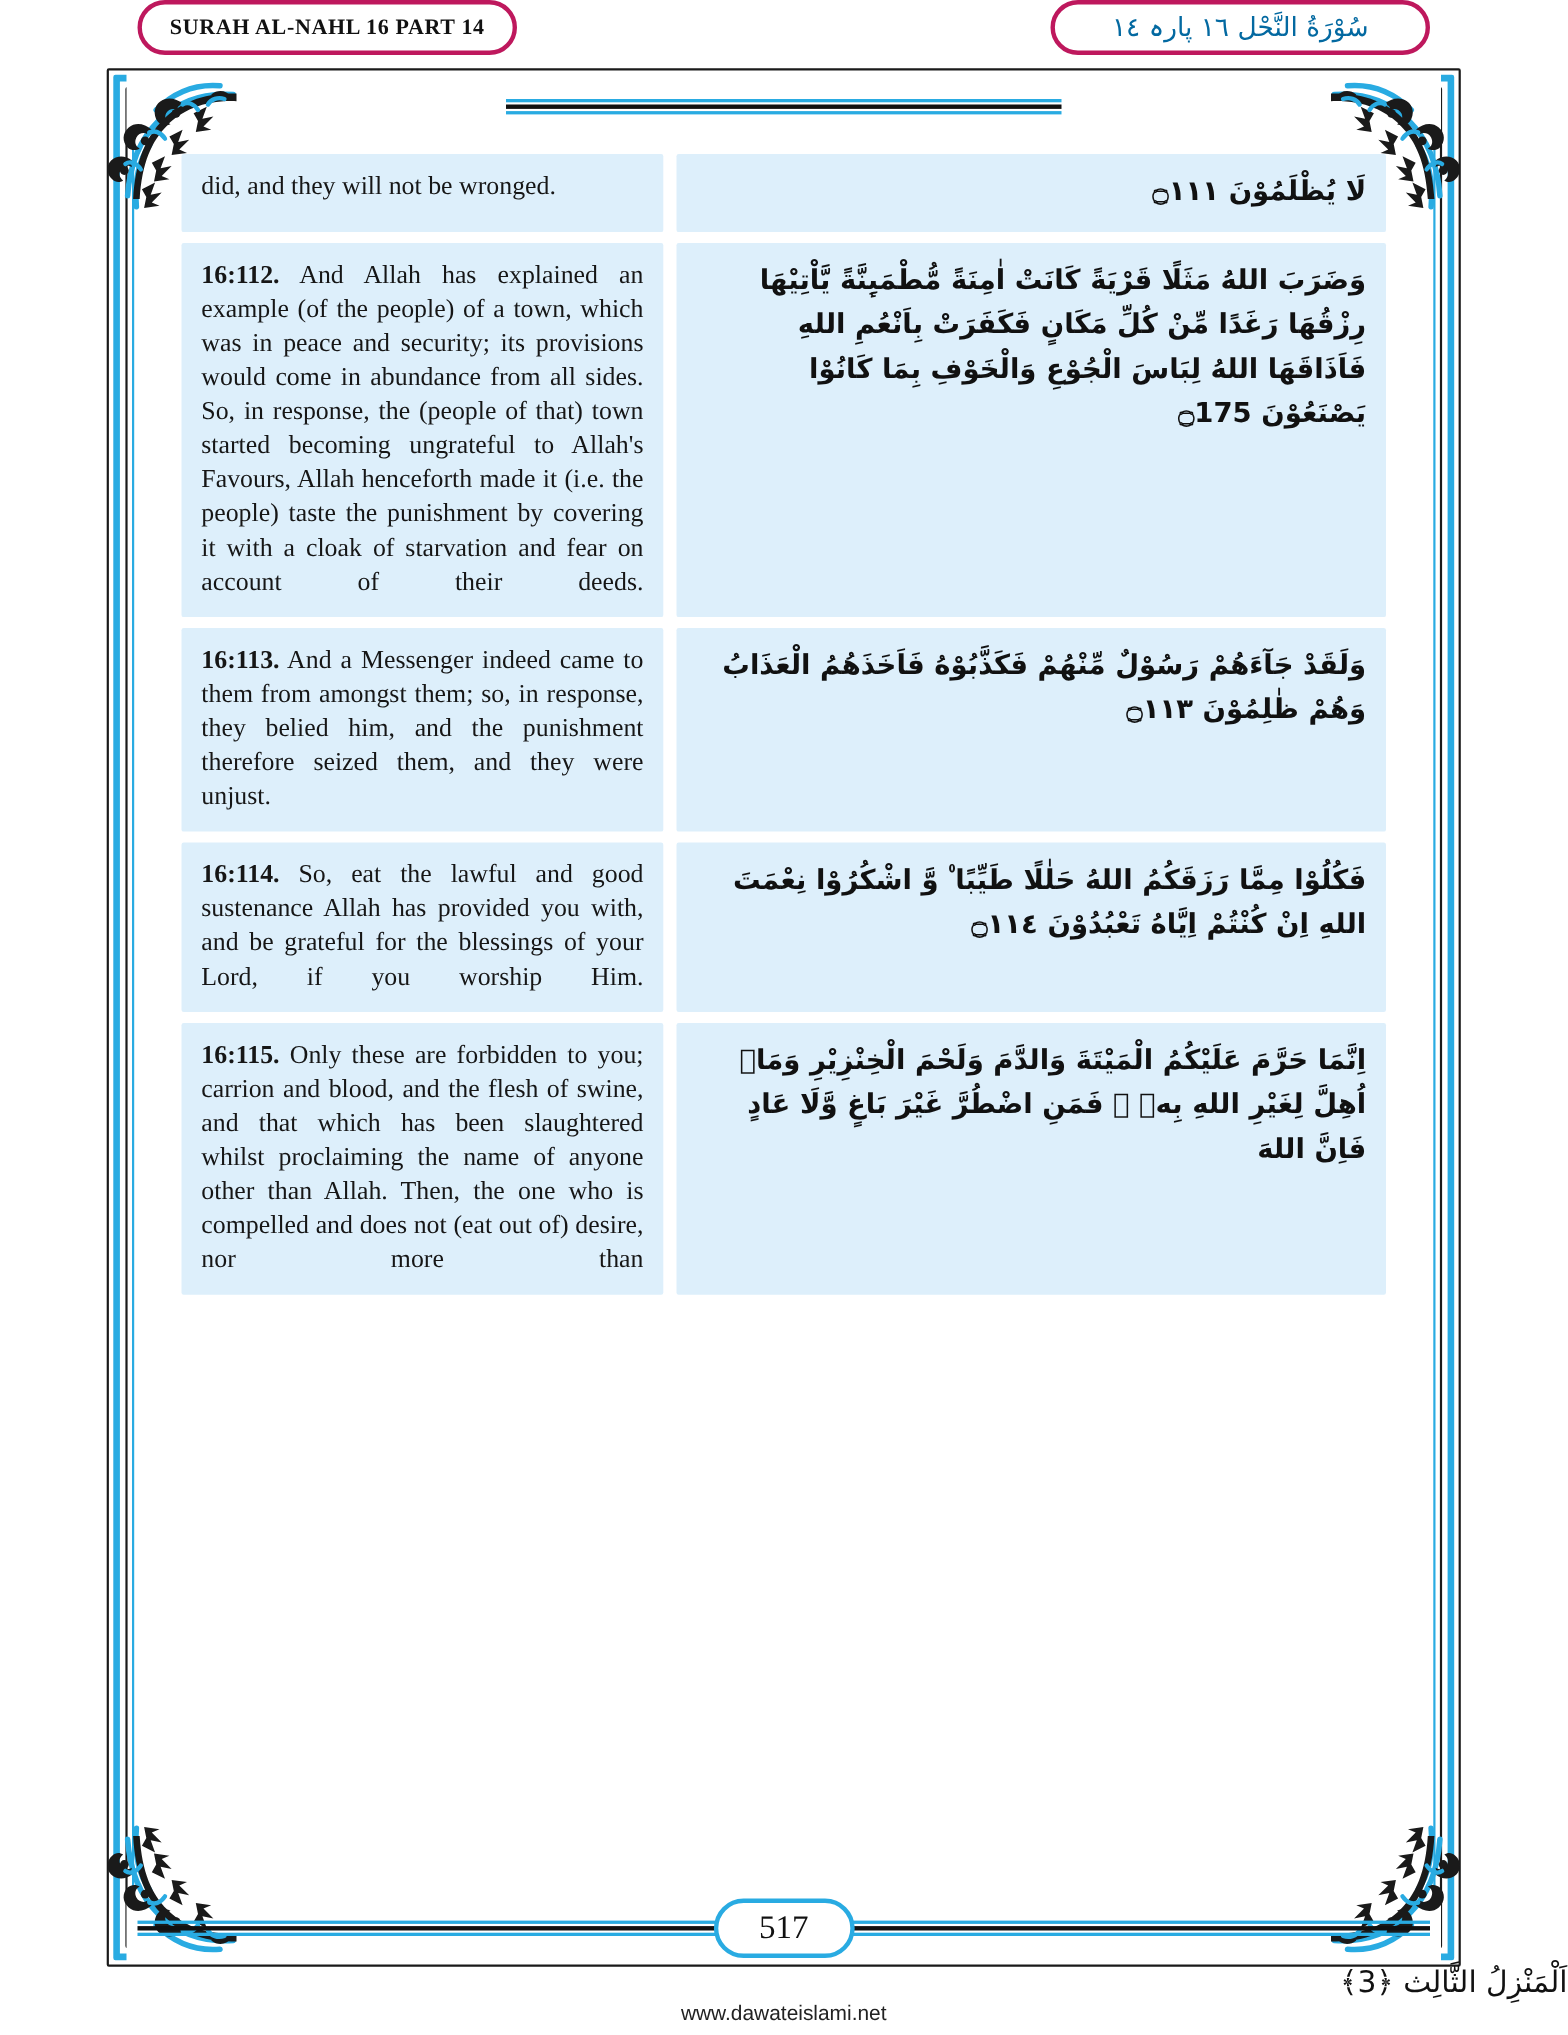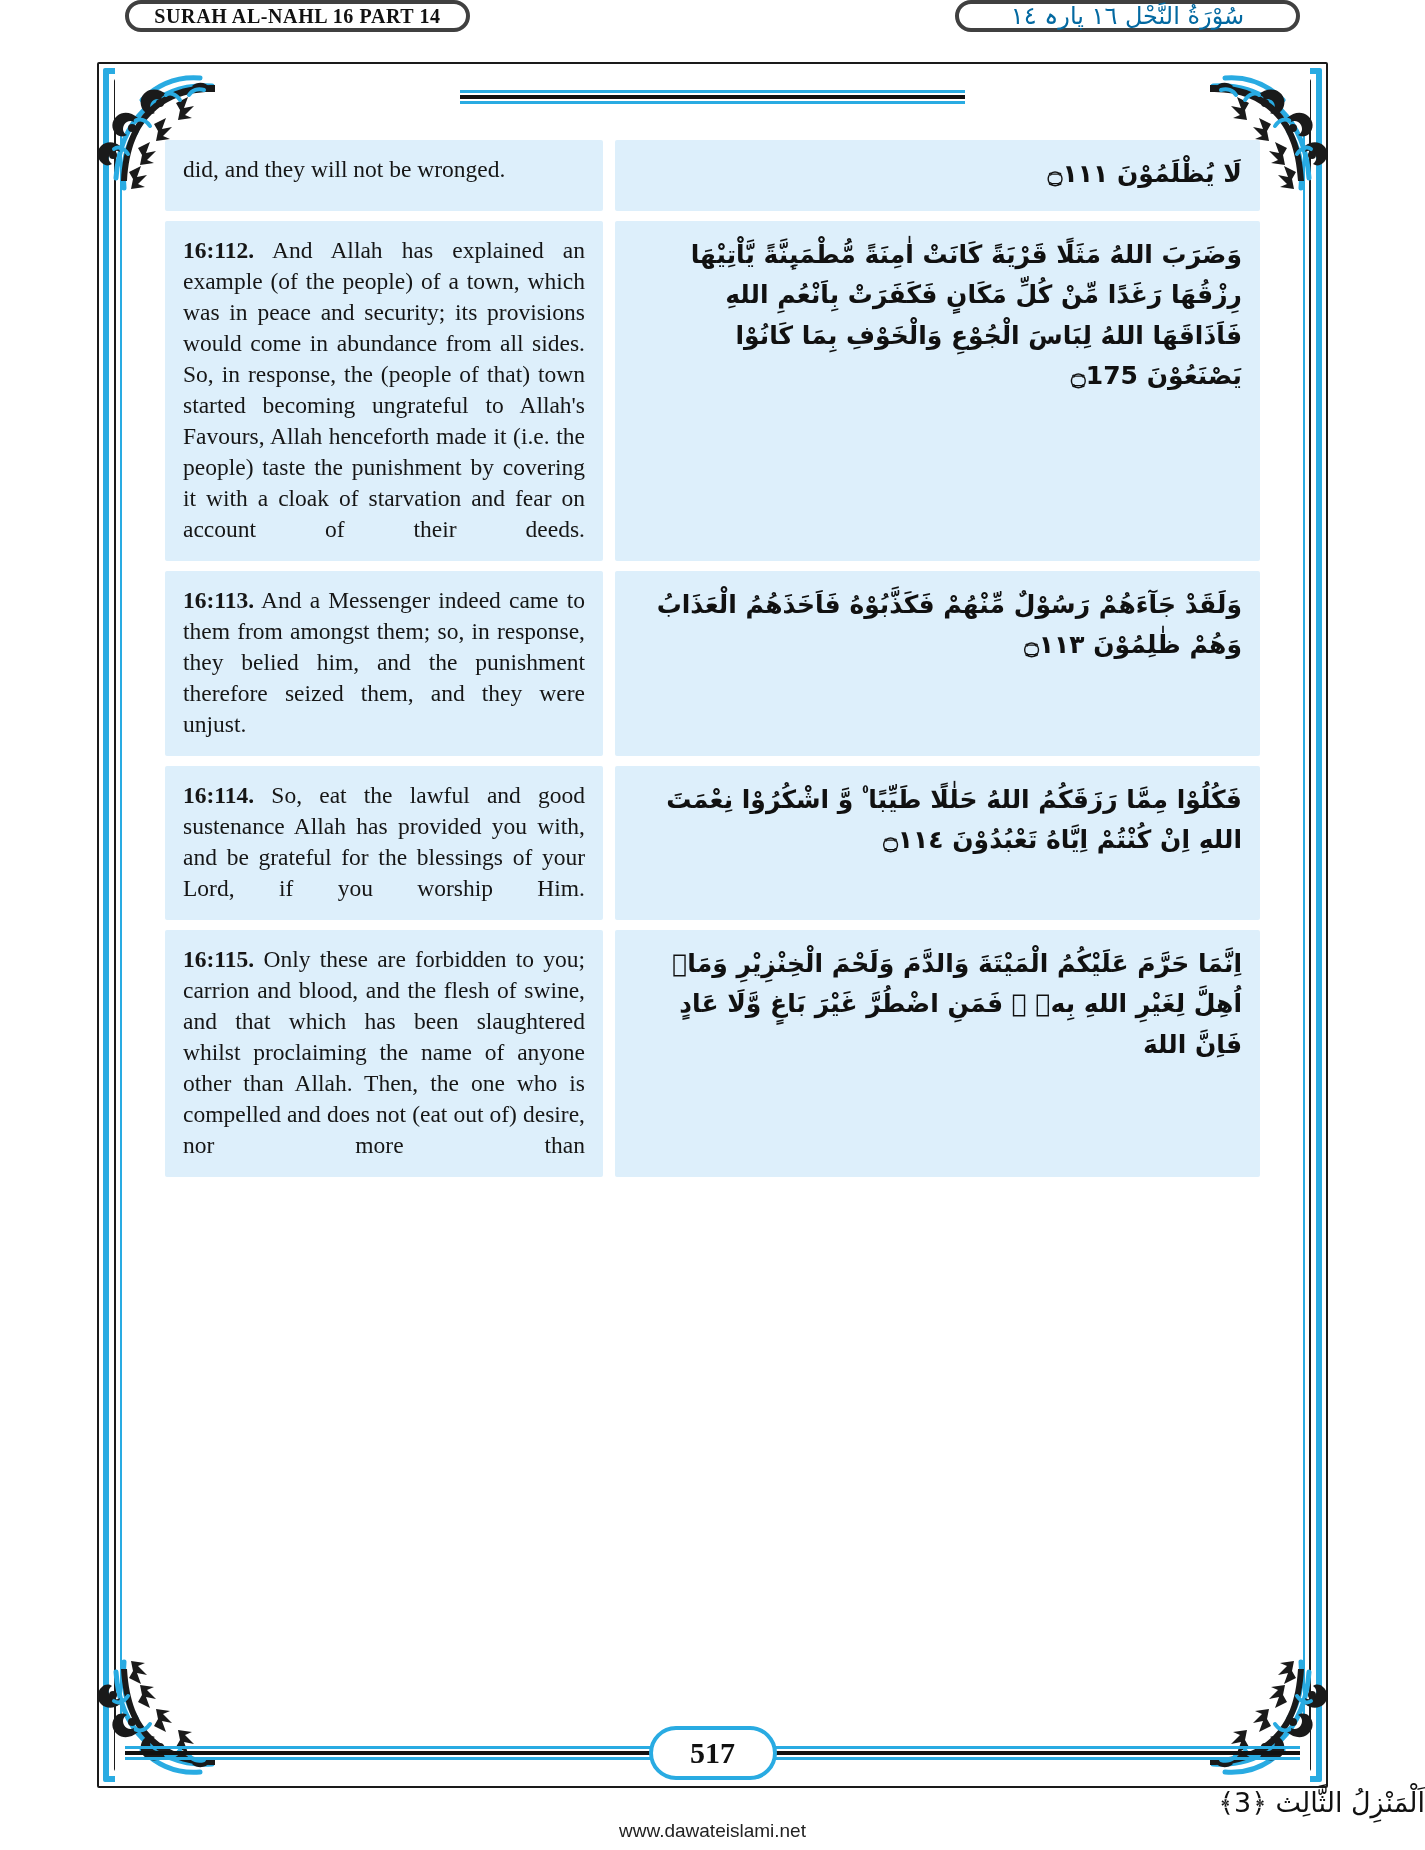--- a/index.html
+++ b/index.html
@@ -63,23 +63,23 @@
   .corner-br { right: 72px; bottom: 48px; transform: scale(-1,-1); }
   .header-white-mask {
     position: absolute;
     left: 115px; right: 115px; top: 66px; height: 58px;
     background: #ffffff;
     z-index: 5;
   }
   .hdr-pill {
     position: absolute;
     background: #ffffff;
-    border: 4px solid #404040;
+    border: 4px solid #be185d;
     border-radius: 30px;
-    height: 32px;
+    height: 50px;
     display: flex;
     align-items: center;
     justify-content: center;
     z-index: 8;
   }
   .hdr-pill-left  { left: 125px;  width: 345px; }
   .hdr-pill-right { right: 125px; width: 345px; }
   .hdr-title-en {
     font-family: "Liberation Serif", serif;
     font-weight: 700;
@@ -184,21 +184,21 @@
     height: 54px;
     background: #ffffff;
     border: 4px solid #29ABE2;
     border-radius: 28px;
     display: flex;
     align-items: center;
     justify-content: center;
     z-index: 9;
     font-family: "Liberation Serif", serif;
     font-size: 30px;
-    font-weight: 700;
+    font-weight: 400;
     color: #111111;
   }
 
   .manzil {
     position: absolute;
     left: 0; right: 0;
     bottom: 32px;
     text-align: right;
     font-family: "DejaVu Sans", sans-serif;
     font-size: 27px;

